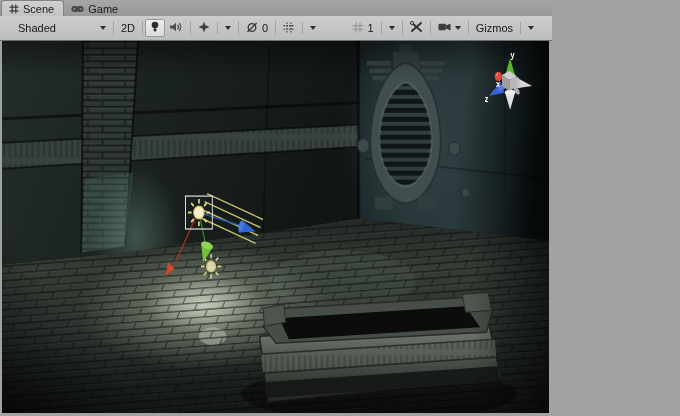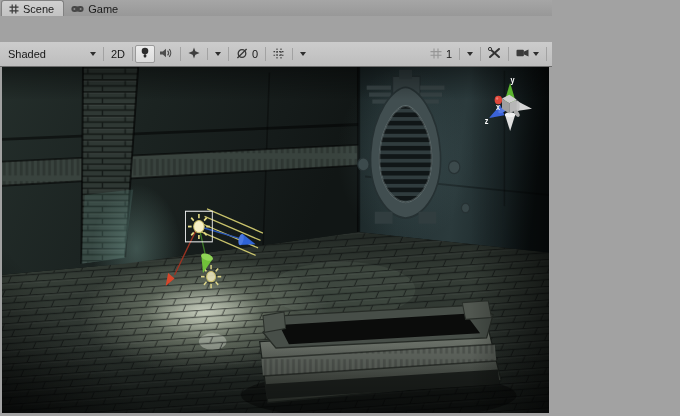--- a/index.html
+++ b/index.html
@@ -6,21 +6,21 @@
   body{width:680px;height:416px;overflow:hidden;font-family:"Liberation Sans",sans-serif;-webkit-font-smoothing:antialiased;}
   .window{width:552px;height:416px;background:#a2a2a2;display:flex;flex-direction:column;box-sizing:border-box;}
 
   
   .tabbar{height:16px;flex:none;background:linear-gradient(#a6a6a6,#989898);display:flex;align-items:flex-end;padding-left:1px;}
   .tab{height:15px;display:flex;align-items:center;gap:4px;padding:0 9px 0 7px;font-size:11px;color:#1a1a1a;}
   .tab.active{background:linear-gradient(#d0d0d0,#c3c3c3);border:1px solid #818181;border-bottom:none;border-radius:3px 3px 0 0;}
   .tab .ticon{display:flex;align-items:center;}
 
   
-  .toolbar{height:24px;flex:none;background:linear-gradient(#cccccc,#bdbdbd);border-bottom:1px solid #6d6d6d;display:flex;align-items:center;padding:0 3px;font-size:11px;color:#161616;margin-top:26px;}
+  .toolbar{height:24px;flex:none;background:linear-gradient(#cccccc,#bdbdbd);border-bottom:1px solid #6d6d6d;display:flex;align-items:center;padding:0 13px;font-size:11px;color:#161616;}
   .tbtn{height:17px;display:flex;align-items:center;padding:0 5px;gap:4px;white-space:nowrap;}
   .tbtn.pressed{background:linear-gradient(#ececec,#dcdcdc);border:1px solid #9a9a9a;border-radius:2px;height:16px;}
   .sep{width:1px;height:14px;background:#a2a2a2;margin:0 2px;flex:none;}
   .insep{width:1px;height:12px;background:#a2a2a2;margin:0 3px;flex:none;}
   .arr{width:0;height:0;border-left:3px solid transparent;border-right:3px solid transparent;border-top:4px solid #2d2d2d;flex:none;}
   .shadedctl{width:88px;justify-content:space-between;}
   .tb-right{margin-left:auto;display:flex;align-items:center;}
   .count{font-size:11px;color:#161616;}
   .faded{opacity:.55}
   .search{width:166px;height:15px;background:linear-gradient(#efefef,#f7f7f7);border:1px solid #8d8d8d;border-radius:8px;display:flex;align-items:center;padding:0 6px;gap:2px;margin-left:6px;box-shadow:inset 0 1px 1px rgba(0,0,0,.12);}
@@ -152,20 +152,25 @@
         <span>
           <svg width="13" height="10" viewBox="0 0 13 10">
               <rect x="0.5" y="1.8" width="7.4" height="6.4" rx="1" fill="#3b3b3b"></rect>
               <polygon points="8,3.6 12.5,1.4 12.5,8.6 8,6.4" fill="#3b3b3b"></polygon>
             </svg>
         </span>
         <span class="arr"></span>
       </div>
       <div class="sep"></div>
 
+      <div class="tbtn">
+        <span>Gizmos</span>
+        <span class="insep"></span>
+        <span class="arr"></span>
+      </div>
 
     </div>
   </div>
 
   <div class="viewport">
     <svg width="100%" height="100%" viewBox="0 0 675 373" preserveAspectRatio="none">
       <defs>
         <linearGradient id="lwall" x1="0" y1="0" x2="1" y2="0.25">
           <stop offset="0" stop-color="#242e2b"></stop>
             <stop offset="0.45" stop-color="#1b2321"></stop>

